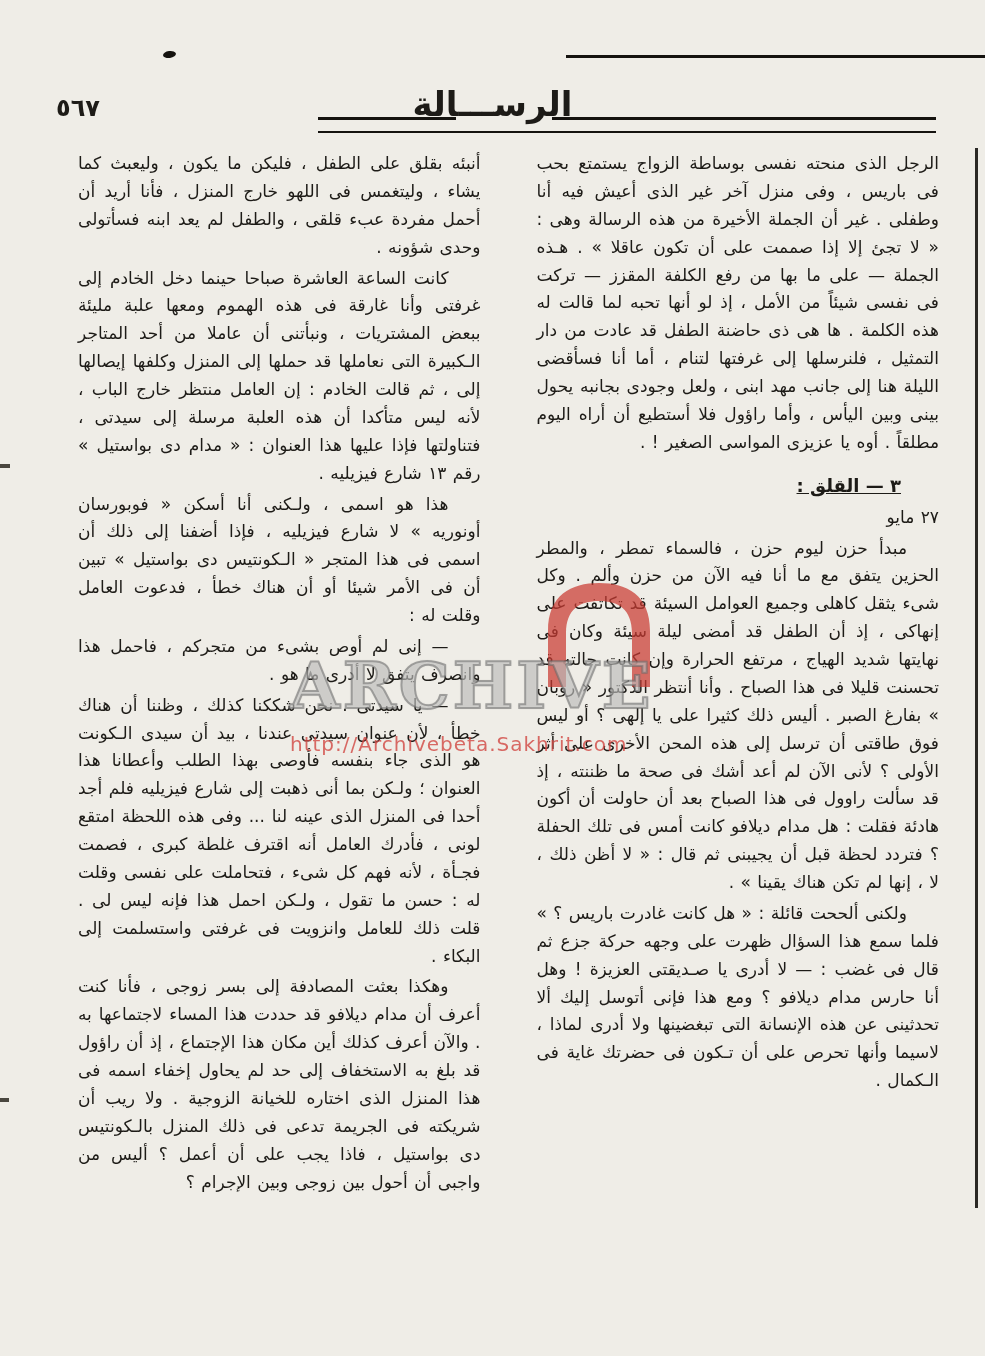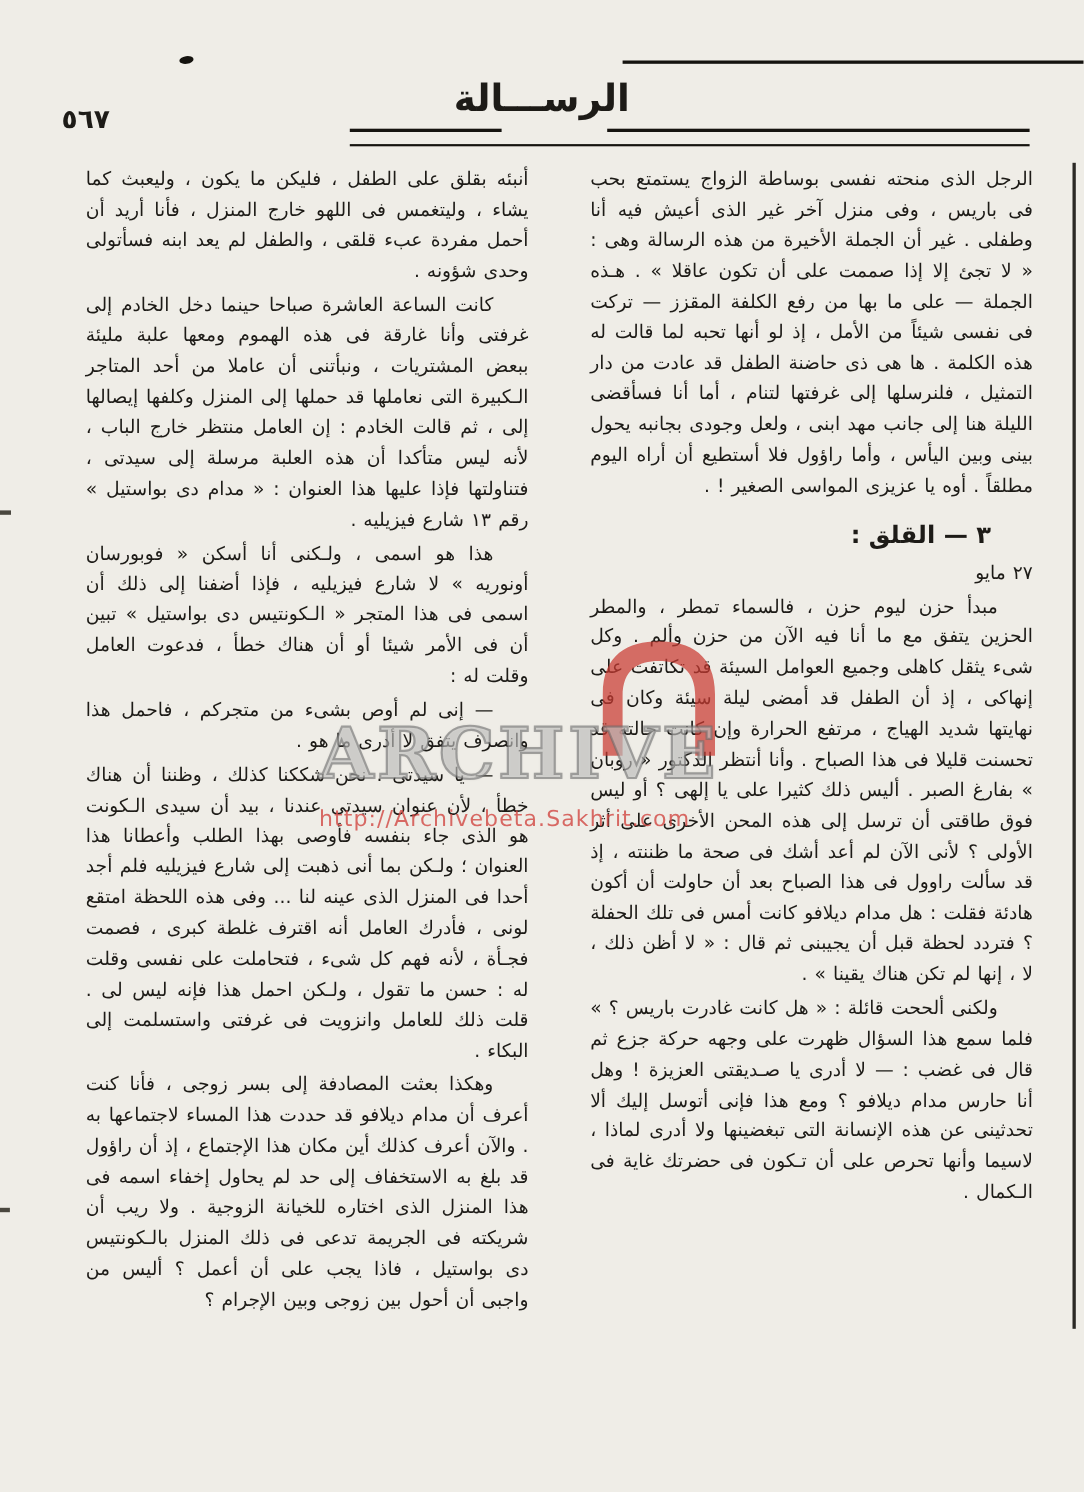--- a/index.html
+++ b/index.html
@@ -12,21 +12,21 @@
     overflow:hidden;
   }
   .page{position:absolute;inset:0;}
 
   
   .page-number{
     position:absolute;left:56px;top:94px;
     font-size:24px;font-weight:bold;
   }
   .masthead-title{
-    position:absolute;left:0;right:0;top:70px;
+    position:absolute;left:0;right:0;top:84px;
     text-align:center;font-size:34px;font-weight:bold;
     letter-spacing:1px;
   }
   .rule{position:absolute;background:#15130f;}
   .rule-left{left:318px;top:117px;width:138px;height:3px;}
   .rule-right{left:552px;top:117px;width:384px;height:3px;}
   .rule-long{left:318px;top:131px;width:618px;height:2px;}
 
   
   .art{position:absolute;background:#15130f;}
@@ -45,22 +45,23 @@
   .col p{
     margin:0 0 3px;
     text-align:justify;
     font-size:17px;
     line-height:1.64;
     text-indent:32px;
     word-spacing:1px;
   }
   .col p.flush{text-indent:0;}
   .section-heading{
-    font-size:22px;font-weight:bold;
+    font-size:18px;font-weight:bold;
     margin:18px 38px 8px 0;
+    text-decoration:underline;
   }
   .date-line{
     font-size:15.5px;
     margin:0 38px 6px 0;
   }
 
   
   .watermark{
     position:absolute;left:290px;top:578px;width:410px;height:200px;
     pointer-events:none;z-index:5;direction:ltr;

